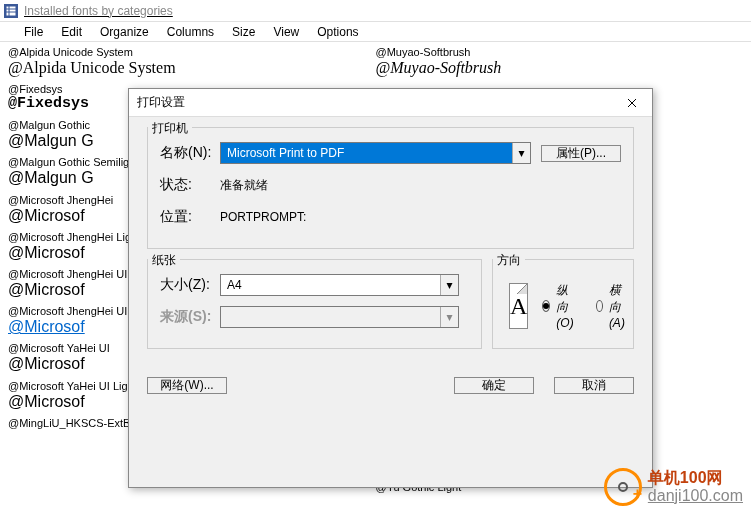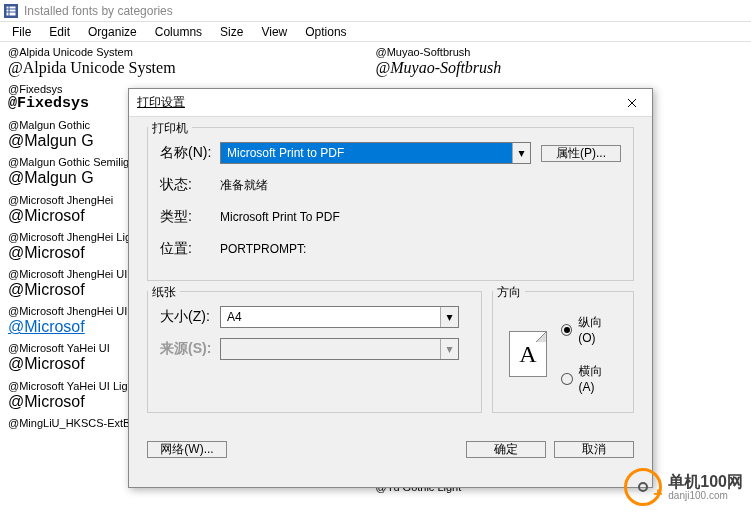--- a/index.html
+++ b/index.html
@@ -1,39 +1,39 @@
 <!DOCTYPE html>
 <html><head>
 <meta charset="utf-8">
 <style>
 * { margin: 0; padding: 0; box-sizing: border-box; }
 body { font-family: "Segoe UI", Tahoma, sans-serif; font-size: 12px; background: #fff; width: 751px; height: 514px; overflow: hidden; position: relative; }
 
-.titlebar { background: #fff; border-bottom: 1px solid #e0e0e0; height: 22px; display: flex; align-items: center; padding: 0 4px; }
+.titlebar { background: #fff; border-bottom: 1px solid #e0e0e0; height: 22px; display: flex; align-items: center; padding: 0 4px; text-decoration: underline; }
 .titlebar-icon { width: 14px; height: 14px; background: #3b5998; display: inline-flex; align-items: center; justify-content: center; margin-right: 6px; }
 .titlebar-icon svg { width: 12px; height: 12px; }
 .titlebar-text { color: #888; font-size: 12px; }
 
-.menubar { height: 20px; display: flex; align-items: center; padding: 0 4px; gap: 2px; border-bottom: 1px solid #e0e0e0; }
+.menubar { height: 20px; display: flex; align-items: center; padding: 0 16px; gap: 2px; border-bottom: 1px solid #e0e0e0; }
 .menu-item { padding: 2px 8px; cursor: default; }
 
 .font-list { padding: 4px 8px; }
 .font-row { display: flex; margin-bottom: 2px; }
 .font-col { width: 370px; }
 .font-name-small { font-size: 11px; color: #000; }
 .font-sample { font-size: 16px; color: #000; line-height: 1.2; margin-bottom: 6px; }
 .font-sample.serif { font-family: Georgia, serif; }
 .font-sample.mono { font-family: "Courier New", monospace; font-weight: bold; font-size: 15px; }
 .font-sample.script { font-family: "Brush Script MT", cursive; font-style: italic; }
 .font-sample.sans { font-family: "Malgun Gothic", "Segoe UI", sans-serif; }
 .font-sample.ms { font-family: "Microsoft JhengHei", "Segoe UI", sans-serif; }
 .font-sample.link { color: #0066cc; text-decoration: underline; }
 
 .dialog { position: absolute; left: 128px; top: 88px; width: 525px; height: 400px; background: #f0f0f0; border: 1px solid #888; box-shadow: 2px 2px 8px rgba(0,0,0,0.3); }
-.dialog-titlebar { height: 28px; background: #fff; display: flex; align-items: center; justify-content: space-between; padding: 0 8px; border-bottom: 1px solid #ddd; text-decoration: underline; }
+.dialog-titlebar { height: 28px; background: #fff; display: flex; align-items: center; justify-content: space-between; padding: 0 8px; border-bottom: 1px solid #ddd; }
 .dialog-title { font-size: 12px; }
 .dialog-close { width: 24px; height: 20px; display: flex; align-items: center; justify-content: center; cursor: default; }
 .dialog-body { padding: 10px 18px; }
 
 .groupbox { border: 1px solid #ccc; margin-bottom: 10px; position: relative; padding: 14px 12px 10px 12px; }
 .groupbox-title { position: absolute; top: -8px; left: 0; background: #f0f0f0; padding: 0 4px; font-size: 12px; }
 
 .form-row { display: flex; align-items: center; margin-bottom: 10px; min-height: 22px; }
 .form-label { width: 60px; font-size: 14px; }
 .form-value { font-size: 12px; }
@@ -45,34 +45,34 @@
 .dropdown.disabled .dropdown-arrow { color: #888; }
 
 .btn { height: 17px; min-width: 80px; padding: 0 12px; border: 1px solid #888; background: #f0f0f0; font-size: 12px; display: inline-flex; align-items: center; justify-content: center; cursor: default; }
 
 .paper-orient { display: flex; gap: 10px; }
 .paper-group { flex: 1; padding-left: 12px; }
 .orient-group { width: 142px; }
 .orient-content { display: flex; align-items: center; gap: 14px; padding: 8px 4px; }
 .orient-icon { width: 40px; height: 46px; border: 1px solid #888; background: #fff; display: flex; align-items: center; justify-content: center; font-family: Georgia, serif; font-size: 24px; position: relative; }
 .orient-icon::before { content: ""; position: absolute; top: 0; right: 0; width: 10px; height: 10px; background: linear-gradient(135deg, #fff 0%, #fff 48%, #888 50%, #ddd 52%, #ddd 100%); }
-.orient-radios { display: flex; flex-direction: column; gap: 18px; }
+.orient-radios { display: flex; flex-direction: row; gap: 18px; font-style: italic; }
 .radio-row { display: flex; align-items: center; gap: 6px; font-size: 12px; }
 .radio { width: 12px; height: 12px; border: 1px solid #555; border-radius: 50%; display: inline-flex; align-items: center; justify-content: center; }
 .radio.checked::after { content: ""; width: 6px; height: 6px; background: #000; border-radius: 50%; }
 
 .dialog-buttons { display: flex; justify-content: space-between; padding: 8px 18px 0 18px; }
-.dialog-buttons-right { display: flex; gap: 8px; }
+.dialog-buttons-right { display: flex; gap: 20px; }
 
 .watermark { position: absolute; right: 8px; bottom: 8px; display: flex; align-items: center; gap: 6px; }
 .wm-icon { width: 38px; height: 38px; border: 3px solid #ff8c00; border-radius: 50%; display: flex; align-items: center; justify-content: center; position: relative; }
 .wm-icon .plus { position: absolute; right: -4px; top: 14px; width: 10px; height: 10px; color: #ff8c00; font-weight: bold; font-size: 16px; }
 .wm-text { display: flex; flex-direction: column; line-height: 1.1; }
-.wm-t1 { color: #404040; font-size: 16px; font-weight: bold; }
-.wm-t2 { color: #888; font-size: 10px; }
+.wm-t1 { color: #c2410c; font-size: 16px; font-weight: bold; }
+.wm-t2 { color: #888; font-size: 16px; text-decoration: underline; }
 
 .label-disabled { color: #999; font-weight: bold; }
 </style>
 </head>
 <body>
 
 <div class="titlebar">
   <span class="titlebar-icon">
     <svg viewBox="0 0 12 12">
         <rect x="1" y="1" width="10" height="10" fill="#fff" stroke="#3b5998" stroke-width="1"></rect>
@@ -145,24 +145,20 @@
         <span class="form-label">名称(N):</span>
         <div class="dropdown selected">
           <span class="dropdown-text">Microsoft Print to PDF</span>
           <span class="dropdown-arrow">▾</span>
         </div>
         <span class="btn">属性(P)...</span>
       </div>
       <div class="form-row">
         <span class="form-label">状态:</span>
         <span class="form-value">准备就绪</span>
-      </div>
-      <div class="form-row">
-        <span class="form-label">类型:</span>
-        <span class="form-value">Microsoft Print To PDF</span>
       </div>
       <div class="form-row">
         <span class="form-label">位置:</span>
         <span class="form-value">PORTPROMPT:</span>
       </div>
     </div>
 
     <div class="paper-orient">
       <div class="groupbox paper-group">
         <span class="groupbox-title">纸张</span>

